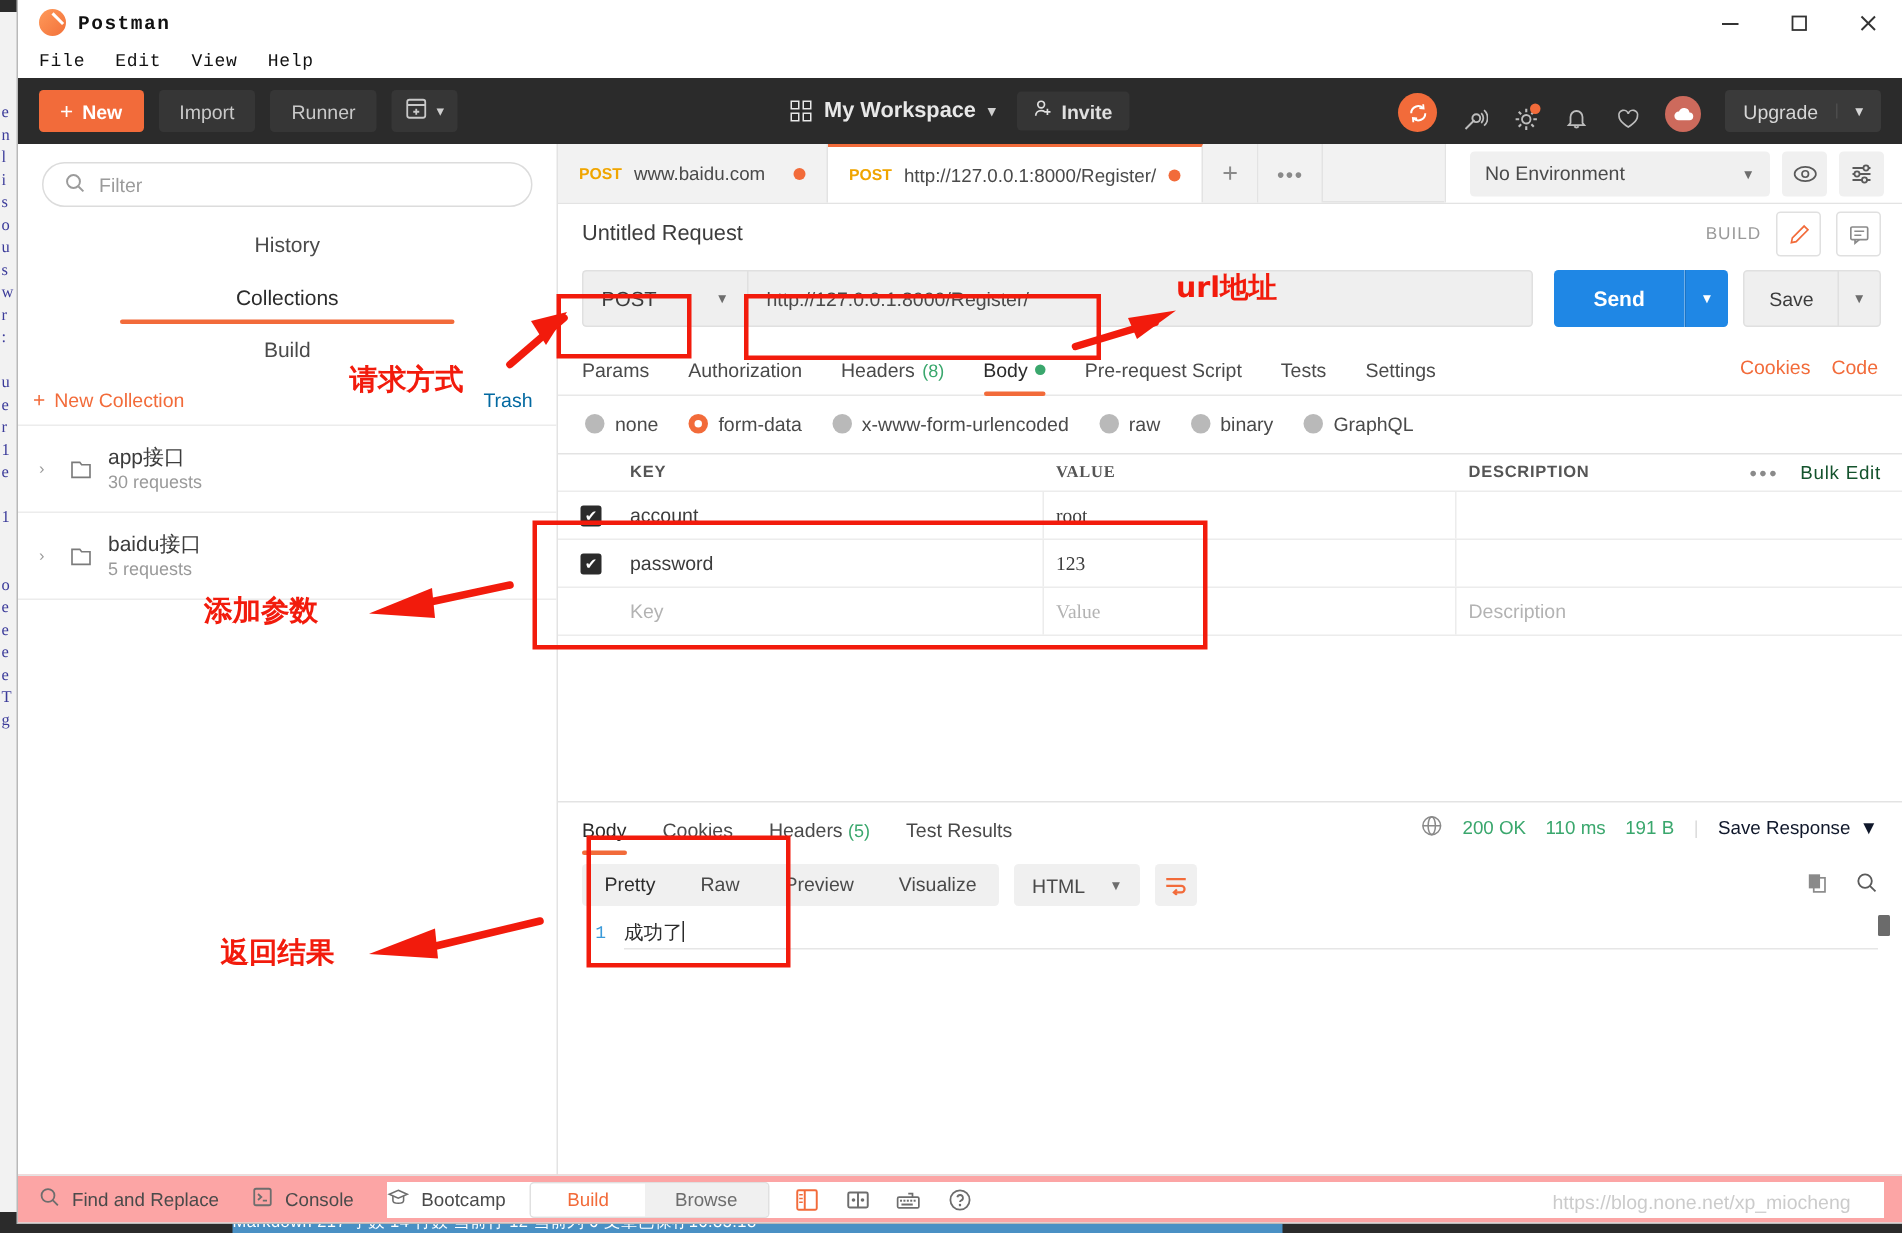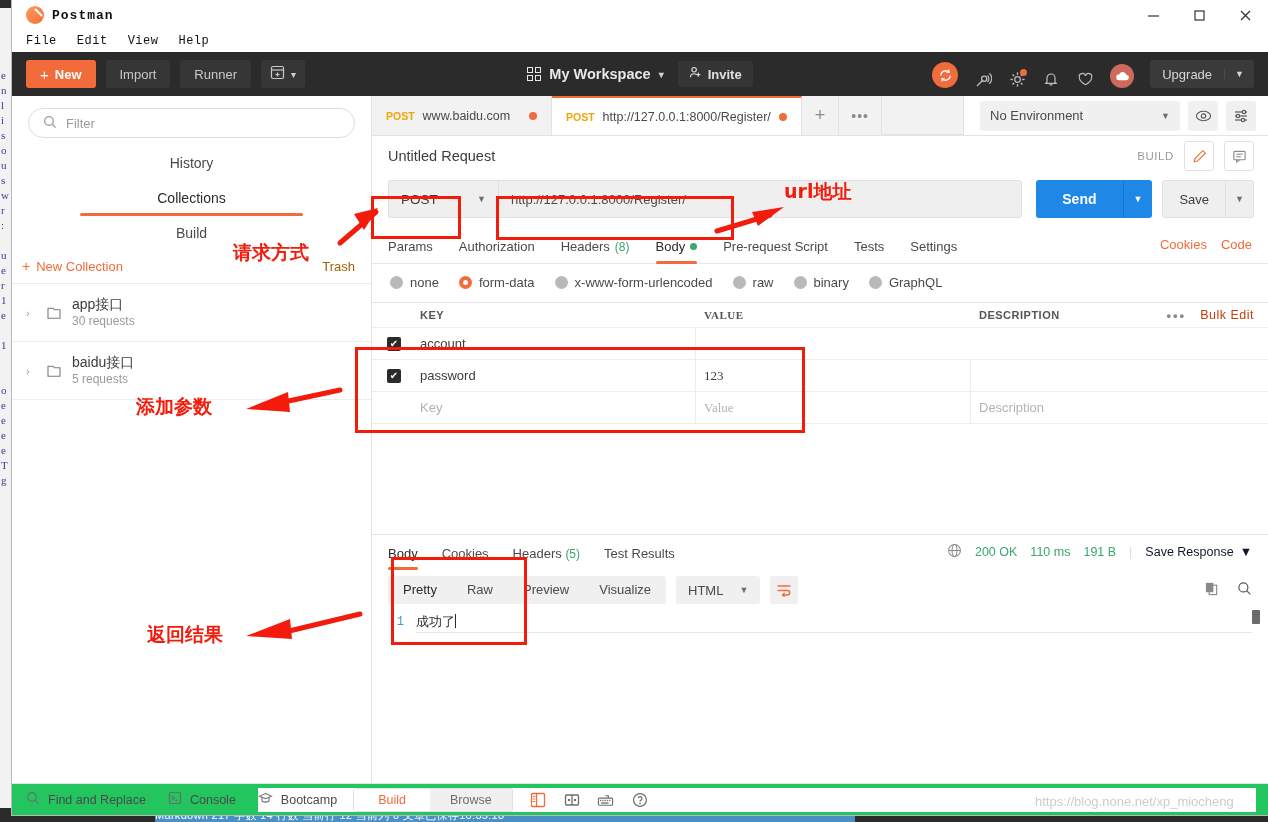--- a/index.html
+++ b/index.html
@@ -155,21 +155,21 @@
   .sb-tab.active{color:#2b2b2b;}
   .sb-tab.active::after{
     content:"";position:absolute;left:18%;right:18%;bottom:0;height:3px;background:#f26b3a;border-radius:2px;
   }
   .sb-actions{
     display:flex;align-items:center;justify-content:space-between;
     padding:7px 16px 9px 10px;font-size:13px;border-bottom:1px solid #ececec;
   }
   .newcol{color:#f26b3a;display:flex;align-items:center;gap:6px;}
   .newcol .p{font-size:14px;}
-  .trash{color:#a16207;}
+  .trash{color:#0369a1;}
   .coll-row{
     display:flex;align-items:center;gap:10px;padding:11px 16px 11px 14px;
     border-bottom:1px solid #ececec;
   }
   .coll-arrow{color:#9a9a9a;font-size:11px;width:10px;}
   .folder-ico{width:16px;height:16px;flex:0 0 16px;color:#7b7b7b;}
   .coll-text .nm{font-size:14px;color:#3c3c3c;line-height:18px;}
   .coll-text .sub{font-size:12px;color:#9a9a9a;line-height:17px;}
 
   
@@ -241,21 +241,21 @@
   .kvrow{display:flex;align-items:center;height:32px;border-top:1px solid #ececec;font-size:13px;color:#3c3c3c;}
   .c-chk{width:44px;display:flex;align-items:center;justify-content:center;flex:0 0 44px;}
   .chk{width:14px;height:14px;background:#2b2b2b;border-radius:2px;display:flex;align-items:center;justify-content:center;color:#fff;font-size:10px;}
   .c-key{flex:0 0 280px;border-right:1px solid #ececec;height:100%;display:flex;align-items:center;padding-left:4px;}
   .c-val{flex:0 0 275px;border-right:1px solid #ececec;height:100%;display:flex;align-items:center;padding-left:8px;font-family:Liberation Serif, serif;}
   .c-desc{flex:1;height:100%;display:flex;align-items:center;padding-left:8px;}
   .kvhead .c-key,.kvhead .c-val,.kvhead .c-desc{border-right:none;}
   .kvhead .c-desc{justify-content:flex-start;}
   .hdr-right{margin-left:auto;display:flex;align-items:center;gap:14px;padding-right:14px;}
   .hdr-right .dots{color:#8a8a8a;letter-spacing:2px;font-size:13px;}
-  .hdr-right .bulk{color:#c2410c;font-weight:normal;font-size:12.5px;}
+  .hdr-right .bulk{color:#14532d;font-weight:normal;font-size:12.5px;}
   .ph{color:#b3b3b3;}
 
   .filler{flex:1;min-height:0;}
 
   
   .resp{border-top:1px solid #e3e3e3;flex:0 0 auto;}
   .resptabs{display:flex;align-items:center;gap:24px;padding:8px 16px 0 16px;}
   .rsub{font-size:13px;color:#4a4a4a;padding:3px 0 9px;position:relative;}
   .rsub.active{color:#2b2b2b;}
   .rsub.active::after{content:"";position:absolute;left:0;right:0;bottom:0;height:3px;background:#f26b3a;border-radius:2px;}
@@ -280,21 +280,21 @@
     position:relative;
   }
   .caret{display:inline-block;width:1px;height:14px;background:#2b2b2b;vertical-align:-2px;}
   .vscroll{position:absolute;right:8px;top:6px;width:8px;height:14px;background:#6b6b6b;border-radius:1px;}
 
   .respfill{height:150px;}
 
   
   .footer{
     height:32px;flex:0 0 32px;border-top:1px solid #e3e3e3;display:flex;align-items:center;
-    padding:0 12px 0 14px;gap:22px;font-size:12.5px;color:#4a4a4a;background:#22c55e;
+    padding:0 12px 0 14px;gap:22px;font-size:12.5px;color:#4a4a4a;background:#fca5a5;
   }
   .f-item{display:flex;align-items:center;gap:8px;}
   .footer .right{margin-left:auto;display:flex;align-items:center;gap:16px;flex-direction:row;}
   .bb{display:flex;height:24px;border:1px solid #e0e0e0;border-radius:3px;overflow:hidden;}
   .bb .b1{background:#fff;color:#f26b3a;padding:0 24px;line-height:22px;font-size:12.5px;}
   .bb .b2{background:#f0f0f0;color:#6d6d6d;padding:0 20px;line-height:22px;font-size:12.5px;}
   .f-ico{width:18px;height:18px;display:flex;align-items:center;justify-content:center;color:#6d6d6d;}
   .f-ico.orange{color:#f26b3a;}
 
   
@@ -684,20 +684,21 @@
             <span class="dots">•••</span>
             <span class="bulk">Bulk Edit</span>
           </div>
         </div>
 
         <div class="kvrow">
           <div class="c-chk">
             <span class="chk">✔</span>
           </div>
           <div class="c-key">account</div>
+          <div class="c-val">root</div>
           <div class="c-desc"></div>
         </div>
 
         <div class="kvrow">
           <div class="c-chk">
             <span class="chk">✔</span>
           </div>
           <div class="c-key">password</div>
           <div class="c-val">123</div>
           <div class="c-desc"></div>

